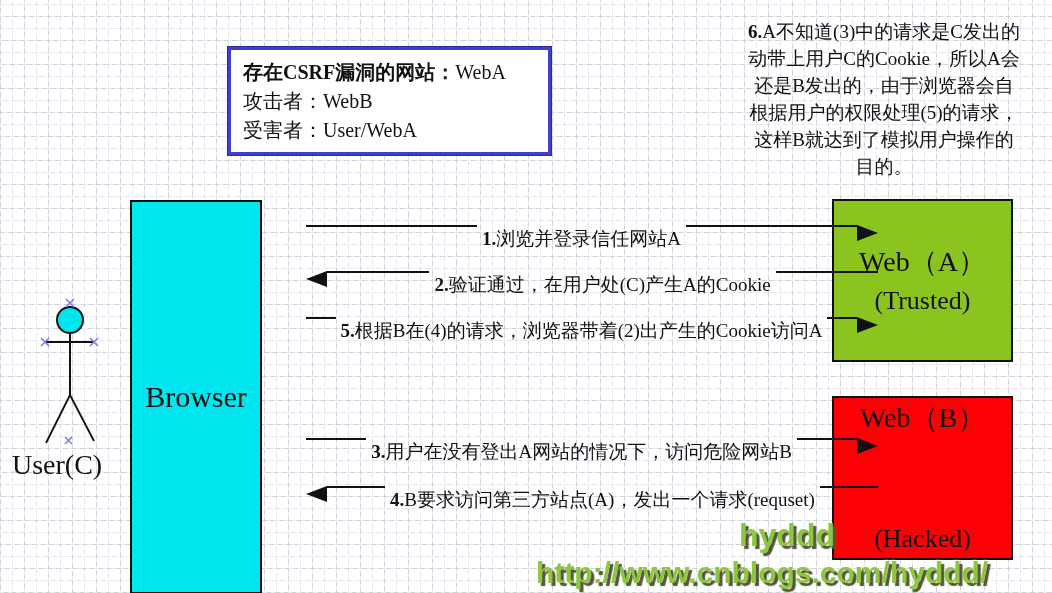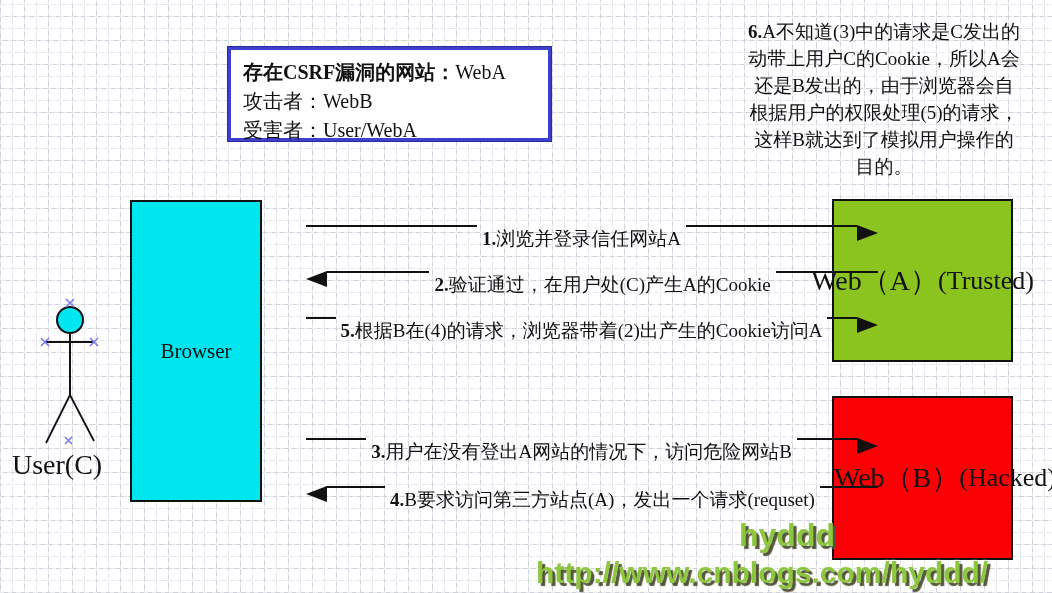--- a/index.html
+++ b/index.html
@@ -12,44 +12,44 @@
       repeating-linear-gradient(45deg, rgba(255,255,255,.55) 0 3px, transparent 3px 6px),
       repeating-linear-gradient(90deg, #cfd2db 0 1px, transparent 1px 24px),
       repeating-linear-gradient(0deg, #cfd2db 0 1px, transparent 1px 24px),
       repeating-linear-gradient(90deg, #e4e6ed 0 1px, transparent 1px 12px),
       repeating-linear-gradient(0deg, #e4e6ed 0 1px, transparent 1px 12px);
     font-family:"Liberation Serif","DejaVu Serif",serif;
     color:#111;
   }
   
   .info-box{
-    position:absolute;left:228px;top:47px;width:323px;height:94px;
+    position:absolute;left:228px;top:47px;width:323px;height:108px;
     background:#fff;border:3px solid #4040cf;outline:1px solid #2a2aa0;
     box-sizing:border-box;padding:8px 0 12px 12px;
     font-size:20px;line-height:29px;white-space:nowrap;
   }
   .info-box b{font-weight:bold;}
   
   .note{
     position:absolute;left:716px;top:18px;width:336px;
     font-size:19px;line-height:27px;text-align:center;white-space:nowrap;
   }
   .note b{font-weight:bold;}
   
   .browser-box{
-    position:absolute;left:130px;top:200px;width:132px;height:302px;
+    position:absolute;left:130px;top:200px;width:132px;height:394px;
     border:2.5px solid #111;box-sizing:border-box;
     display:flex;align-items:center;justify-content:center;
-    font-size:21px;
+    font-size:30px;
   }
   
   .server-box{
     position:absolute;left:832px;width:181px;
     border:2.5px solid #111;box-sizing:border-box;
-    display:flex;flex-direction:row;align-items:center;justify-content:center;
+    display:flex;flex-direction:column;align-items:center;justify-content:center;
     text-align:center;
   }
   .server-box .title{font-size:28px;line-height:40px;white-space:nowrap;}
   .server-box .subtitle{font-size:26px;line-height:38px;white-space:nowrap;}
   .web-a{top:199px;height:163px;}
   .web-b{top:396px;height:164px;}
   
   .arrow-row{
     position:absolute;left:261px;width:572px;height:28px;
     display:flex;align-items:flex-start;padding-left:45px;

